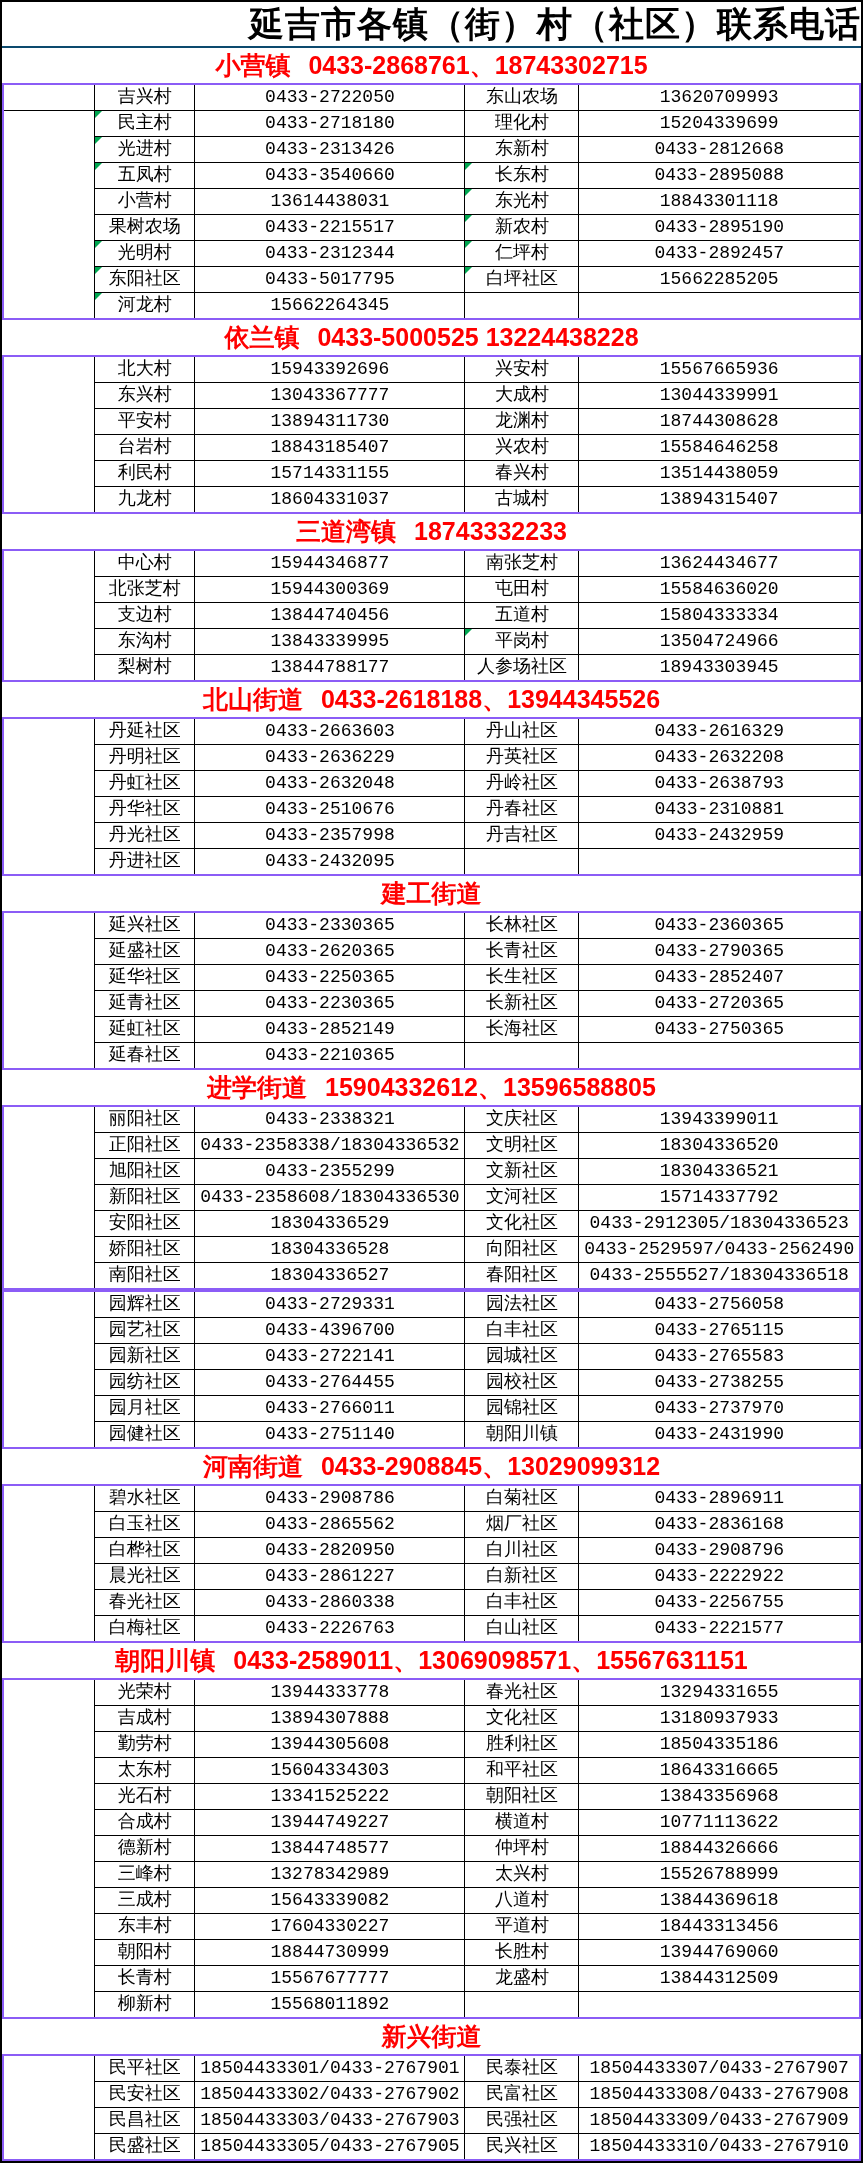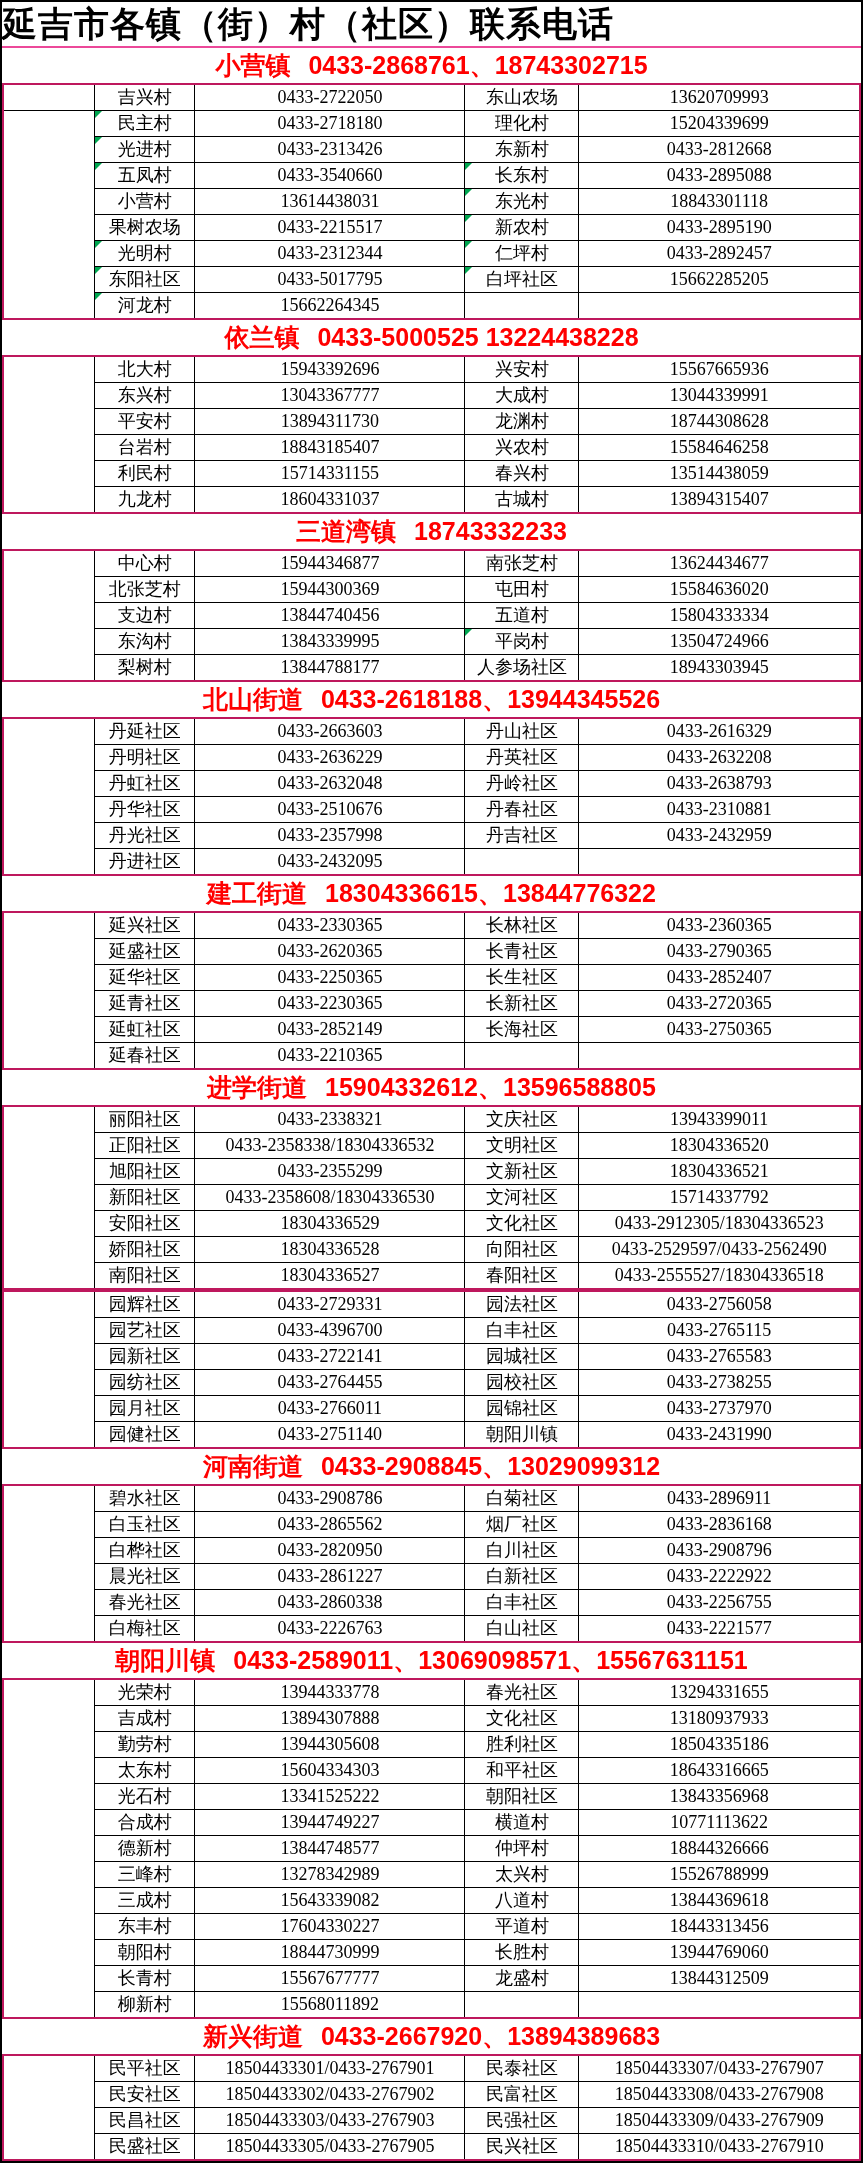--- a/index.html
+++ b/index.html
@@ -1,31 +1,31 @@
 <!DOCTYPE html>
 <html style="--section-red: #FF0000; --marker-green: #00A650;"><head>
 <meta charset="utf-8">
 <style>
   html,body{margin:0;padding:0;background:#ffffff;}
   body{width:863px;font-family:"Liberation Serif","DejaVu Serif",serif;}
   .page{width:863px;box-sizing:border-box;border:2px solid #000;background:#fff;}
   .title{
-    height:44px;line-height:44px;text-align:left;
+    height:44px;line-height:44px;text-align:right;
     font-family:"Liberation Sans","DejaVu Sans",sans-serif;
     font-weight:bold;font-size:35px;color:#000;
-    border-bottom:2px solid #ec4899;letter-spacing:1px;white-space:nowrap;
+    border-bottom:2px solid #0c4a6e;letter-spacing:1px;white-space:nowrap;
   }
   .sec-header{
     height:35px;display:flex;align-items:center;justify-content:center;
     gap:18px;background:#fff;
     font-family:"Liberation Sans","DejaVu Sans",sans-serif;
     font-weight:bold;font-size:25px;color:var(--section-red,#f00);
     white-space:nowrap;
   }
-  table.block{width:100%;border-collapse:collapse;table-layout:fixed;border:2px solid #be185d;}
+  table.block{width:100%;border-collapse:collapse;table-layout:fixed;border:2px solid #8b5cf6;font-family:Liberation Mono, monospace;}
   table.block col.c-spacer{width:10.7%;}
   table.block col.c-name1{width:11.7%;}
   table.block col.c-phone1{width:31.5%;}
   table.block col.c-name2{width:13.3%;}
   table.block col.c-phone2{width:32.8%;}
   table.block td{
     border:1px solid #000;height:25px;text-align:center;vertical-align:middle;
     padding:0 1px;position:relative;white-space:nowrap;overflow:hidden;
     font-size:18px;color:#000;line-height:25px;
   }
@@ -261,21 +261,20 @@
           <tr>
             <td class="name">丹进社区</td>
             <td class="phone">0433-2432095</td>
             <td class="name"></td>
             <td class="phone"></td>
           </tr>
         </tbody>
       </table>
       <div class="sec-header">
         <span class="sec-name">建工街道</span>
-        <span class="sec-phones">18304336615、13844776322</span>
       </div>
       <table class="block">
         <colgroup>
           <col class="c-spacer">
           <col class="c-name1">
           <col class="c-phone1">
           <col class="c-name2">
           <col class="c-phone2">
         </colgroup>
         <tbody>
@@ -565,21 +564,20 @@
           <tr>
             <td class="name">柳新村</td>
             <td class="phone">15568011892</td>
             <td class="name"></td>
             <td class="phone"></td>
           </tr>
         </tbody>
       </table>
       <div class="sec-header">
         <span class="sec-name">新兴街道</span>
-        <span class="sec-phones">0433-2667920、13894389683</span>
       </div>
       <table class="block">
         <colgroup>
           <col class="c-spacer">
           <col class="c-name1">
           <col class="c-phone1">
           <col class="c-name2">
           <col class="c-phone2">
         </colgroup>
         <tbody>

